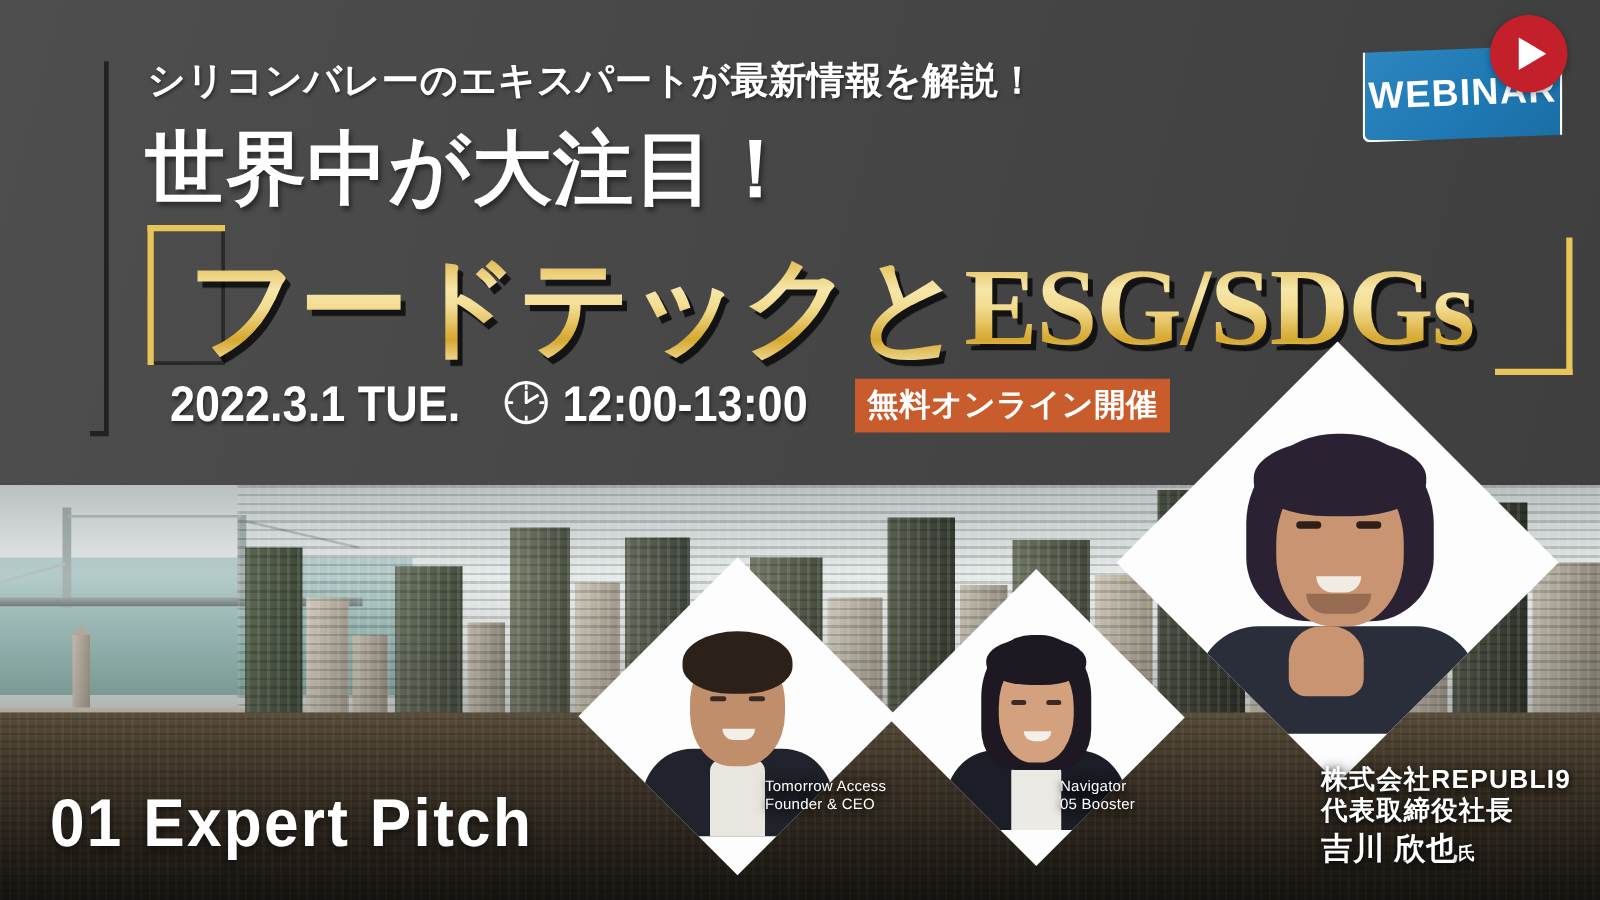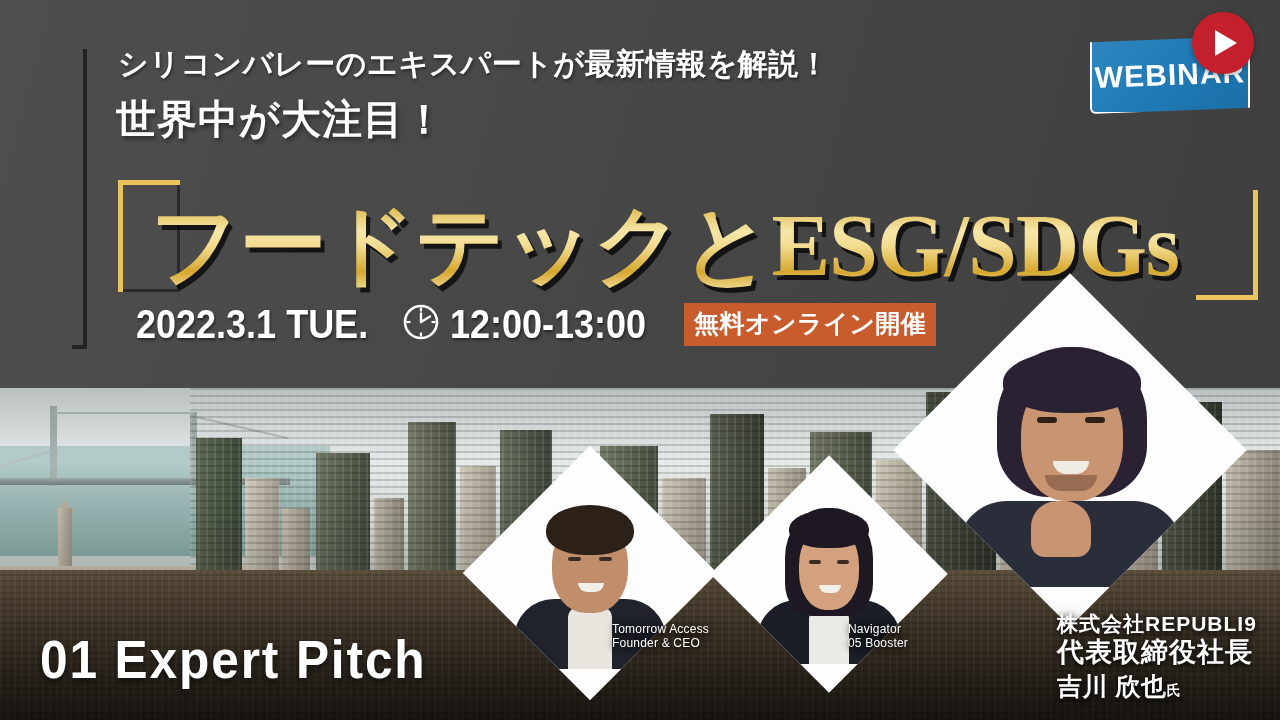--- a/index.html
+++ b/index.html
@@ -74,21 +74,21 @@
 
   
   .subtitle{
     position:absolute;left:118px;top:44px;
     font-size:30px;font-weight:700;color:#fff;letter-spacing:.5px;
     white-space:nowrap;
     text-shadow:1px 2px 3px rgba(0,0,0,.45);
   }
   .headline{
     position:absolute;left:116px;top:92px;
-    font-size:40px;font-weight:700;color:#fff;letter-spacing:1px;
+    font-size:64px;font-weight:700;color:#fff;letter-spacing:1px;
     white-space:nowrap;
     text-shadow:2px 3px 4px rgba(0,0,0,.45);
   }
 
   
   .goldline{
     position:absolute;left:150px;top:186px;
     font-size:88px;font-weight:900;letter-spacing:-1px;white-space:nowrap;
     background:linear-gradient(180deg,#b8860b 0%,#e0b64a 16%,#f6e6a8 38%,#f3dd92 50%,#d6a82f 72%,#f0dc9a 88%,#c8922a 100%);
     -webkit-background-clip:text;background-clip:text;
@@ -330,19 +330,19 @@
     <div class="role">Founder &amp; CEO</div>
   </div>
 
   <div class="cap" style="left:848px;top:622px;">
     <div class="role">Navigator</div>
     <div class="role">05 Booster</div>
   </div>
 
   <div class="cap" style="left:1057px;top:612px;">
     <div class="role" style="font-size:21px;font-weight:700;letter-spacing:1px;">株式会社REPUBLI9</div>
-    <div class="role" style="font-size:27px;font-weight:700;letter-spacing:1px;">代表取締役社長</div>
+    <div class="role" style="font-size:21px;font-weight:700;letter-spacing:1px;">代表取締役社長</div>
     <div class="nm" style="font-size:25px;"><span>吉川 欣也</span><span class="hon">氏</span></div>
   </div>
 
   <div class="pitch">01 Expert Pitch</div>
 
 </div>
 
 </body></html>

